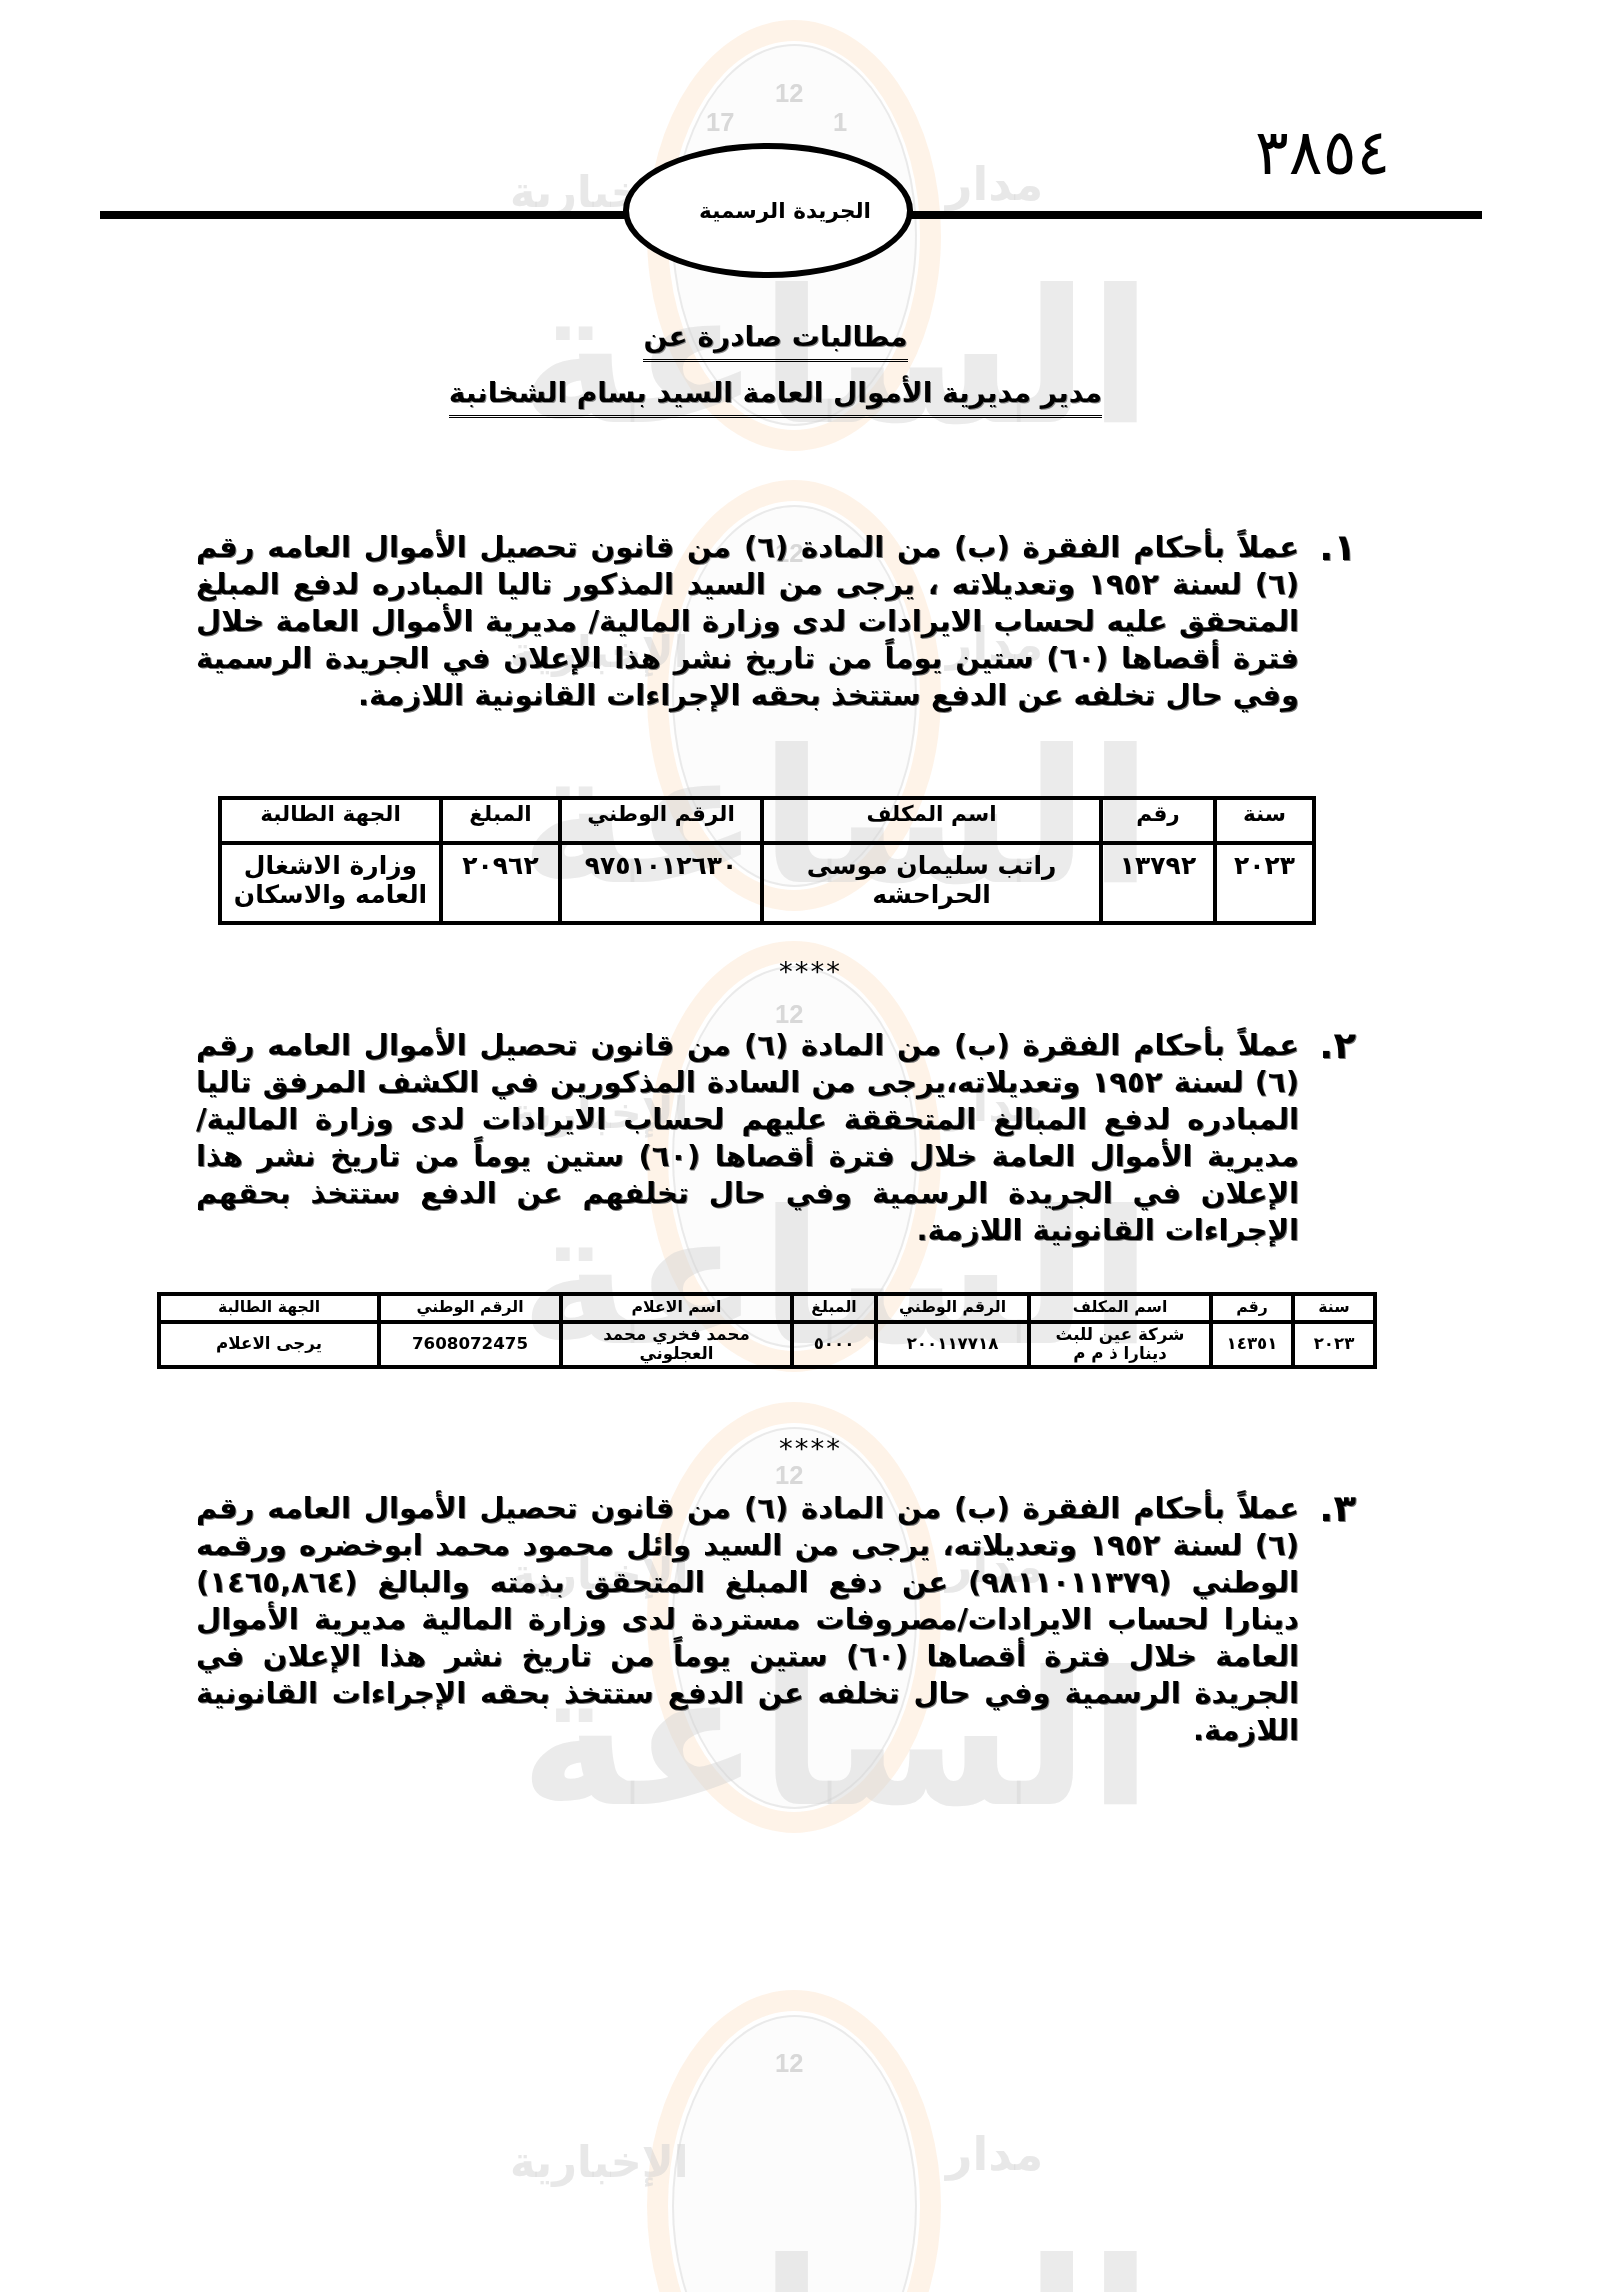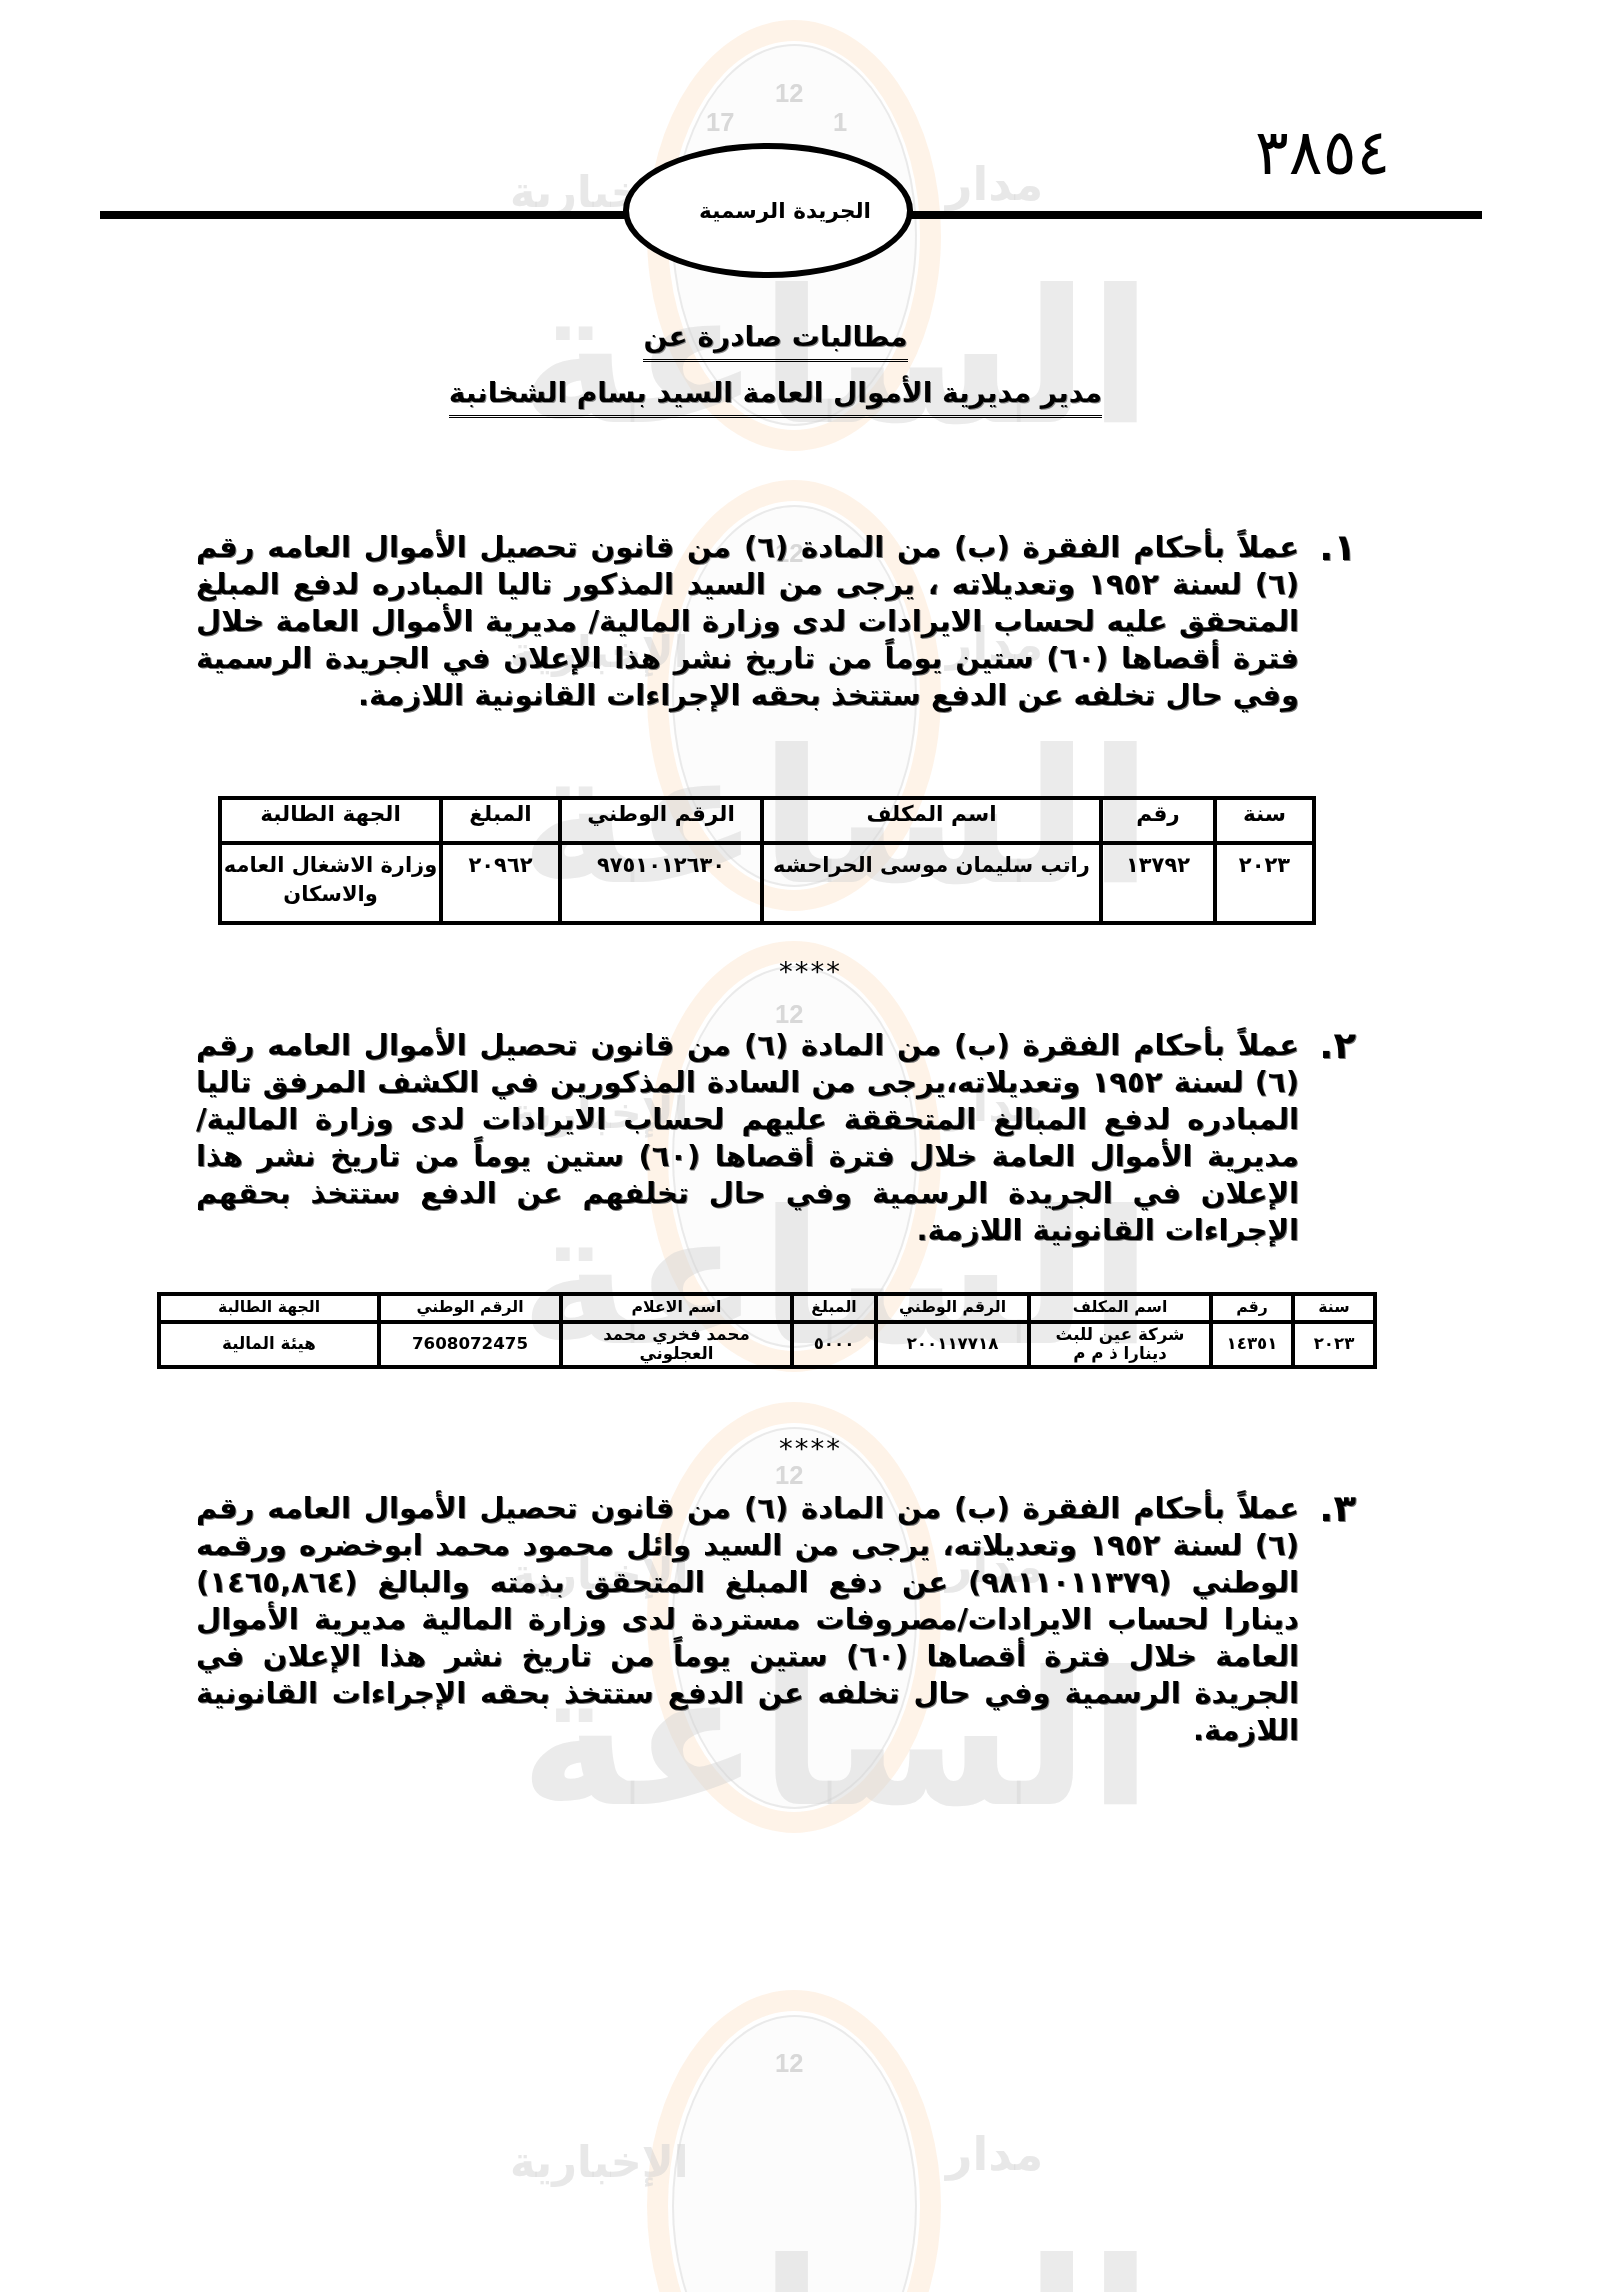--- a/index.html
+++ b/index.html
@@ -66,21 +66,21 @@
   
   table.grid {
     position: absolute; border-collapse: separate; border-spacing: 0;
     border: 2.9px double #000; background: transparent;
   }
   table.grid td, table.grid th {
     border: 2.9px double #000; text-align: center; vertical-align: top; font-weight: bold;
   }
   table.t1 { left: 218px; top: 796px; width: 1098px; font-size: 21.6px; }
   table.t1 th { height: 39px; font-size: 21.6px; }
-  table.t1 td { height: 69px; padding-top: 5.9px; font-size: 21px; line-height: 29px; }
+  table.t1 td { height: 69px; padding-top: 5.9px; font-size: 25px; line-height: 29px; }
 
   table.t2 { left: 157px; top: 1292px; width: 1220px; font-size: 15.7px; }
   table.t2 th { height: 21.6px; font-size: 15.7px; }
   table.t2 td { height: 39px; font-size: 16.7px; vertical-align: middle; line-height: 19.6px; }
 </style>
 </head>
 <body>
 
 <div class="wm" style="top:19.6px;">
   <div class="clock-ring"></div>
@@ -184,21 +184,21 @@
     <th>الجهة الطالبة</th>
   </tr>
   <tr>
     <td>٢٠٢٣</td>
     <td>١٤٣٥١</td>
     <td>شركة عين للبث دينارا ذ م م</td>
     <td>٢٠٠١١٧٧١٨</td>
     <td>٥٠٠٠</td>
     <td>محمد فخري محمد العجلوني</td>
     <td>7608072475</td>
-    <td>هيئة المالية</td>
+    <td>يرجى الاعلام</td>
   </tr>
 </tbody>
   </table>
 
 <div class="stars" style="top:1433px;">****</div>
 
 <div class="para" style="top:1490px;">
   <span class="num">٣.</span>
   <span>عملاً بأحكام الفقرة (ب) من المادة (٦) من قانون تحصيل الأموال العامه رقم (٦) لسنة ١٩٥٢ وتعديلاته، يرجى من السيد وائل محمود محمد ابوخضره ورقمه الوطني (٩٨١١٠١١٣٧٩) عن دفع المبلغ المتحقق بذمته والبالغ (١٤٦٥,٨٦٤) دينارا لحساب الايرادات/مصروفات مستردة  لدى وزارة المالية مديرية الأموال العامة خلال فترة أقصاها (٦٠) ستين يوماً من تاريخ نشر هذا الإعلان في الجريدة الرسمية وفي حال تخلفه عن الدفع ستتخذ بحقه الإجراءات القانونية اللازمة.</span>
 </div>

